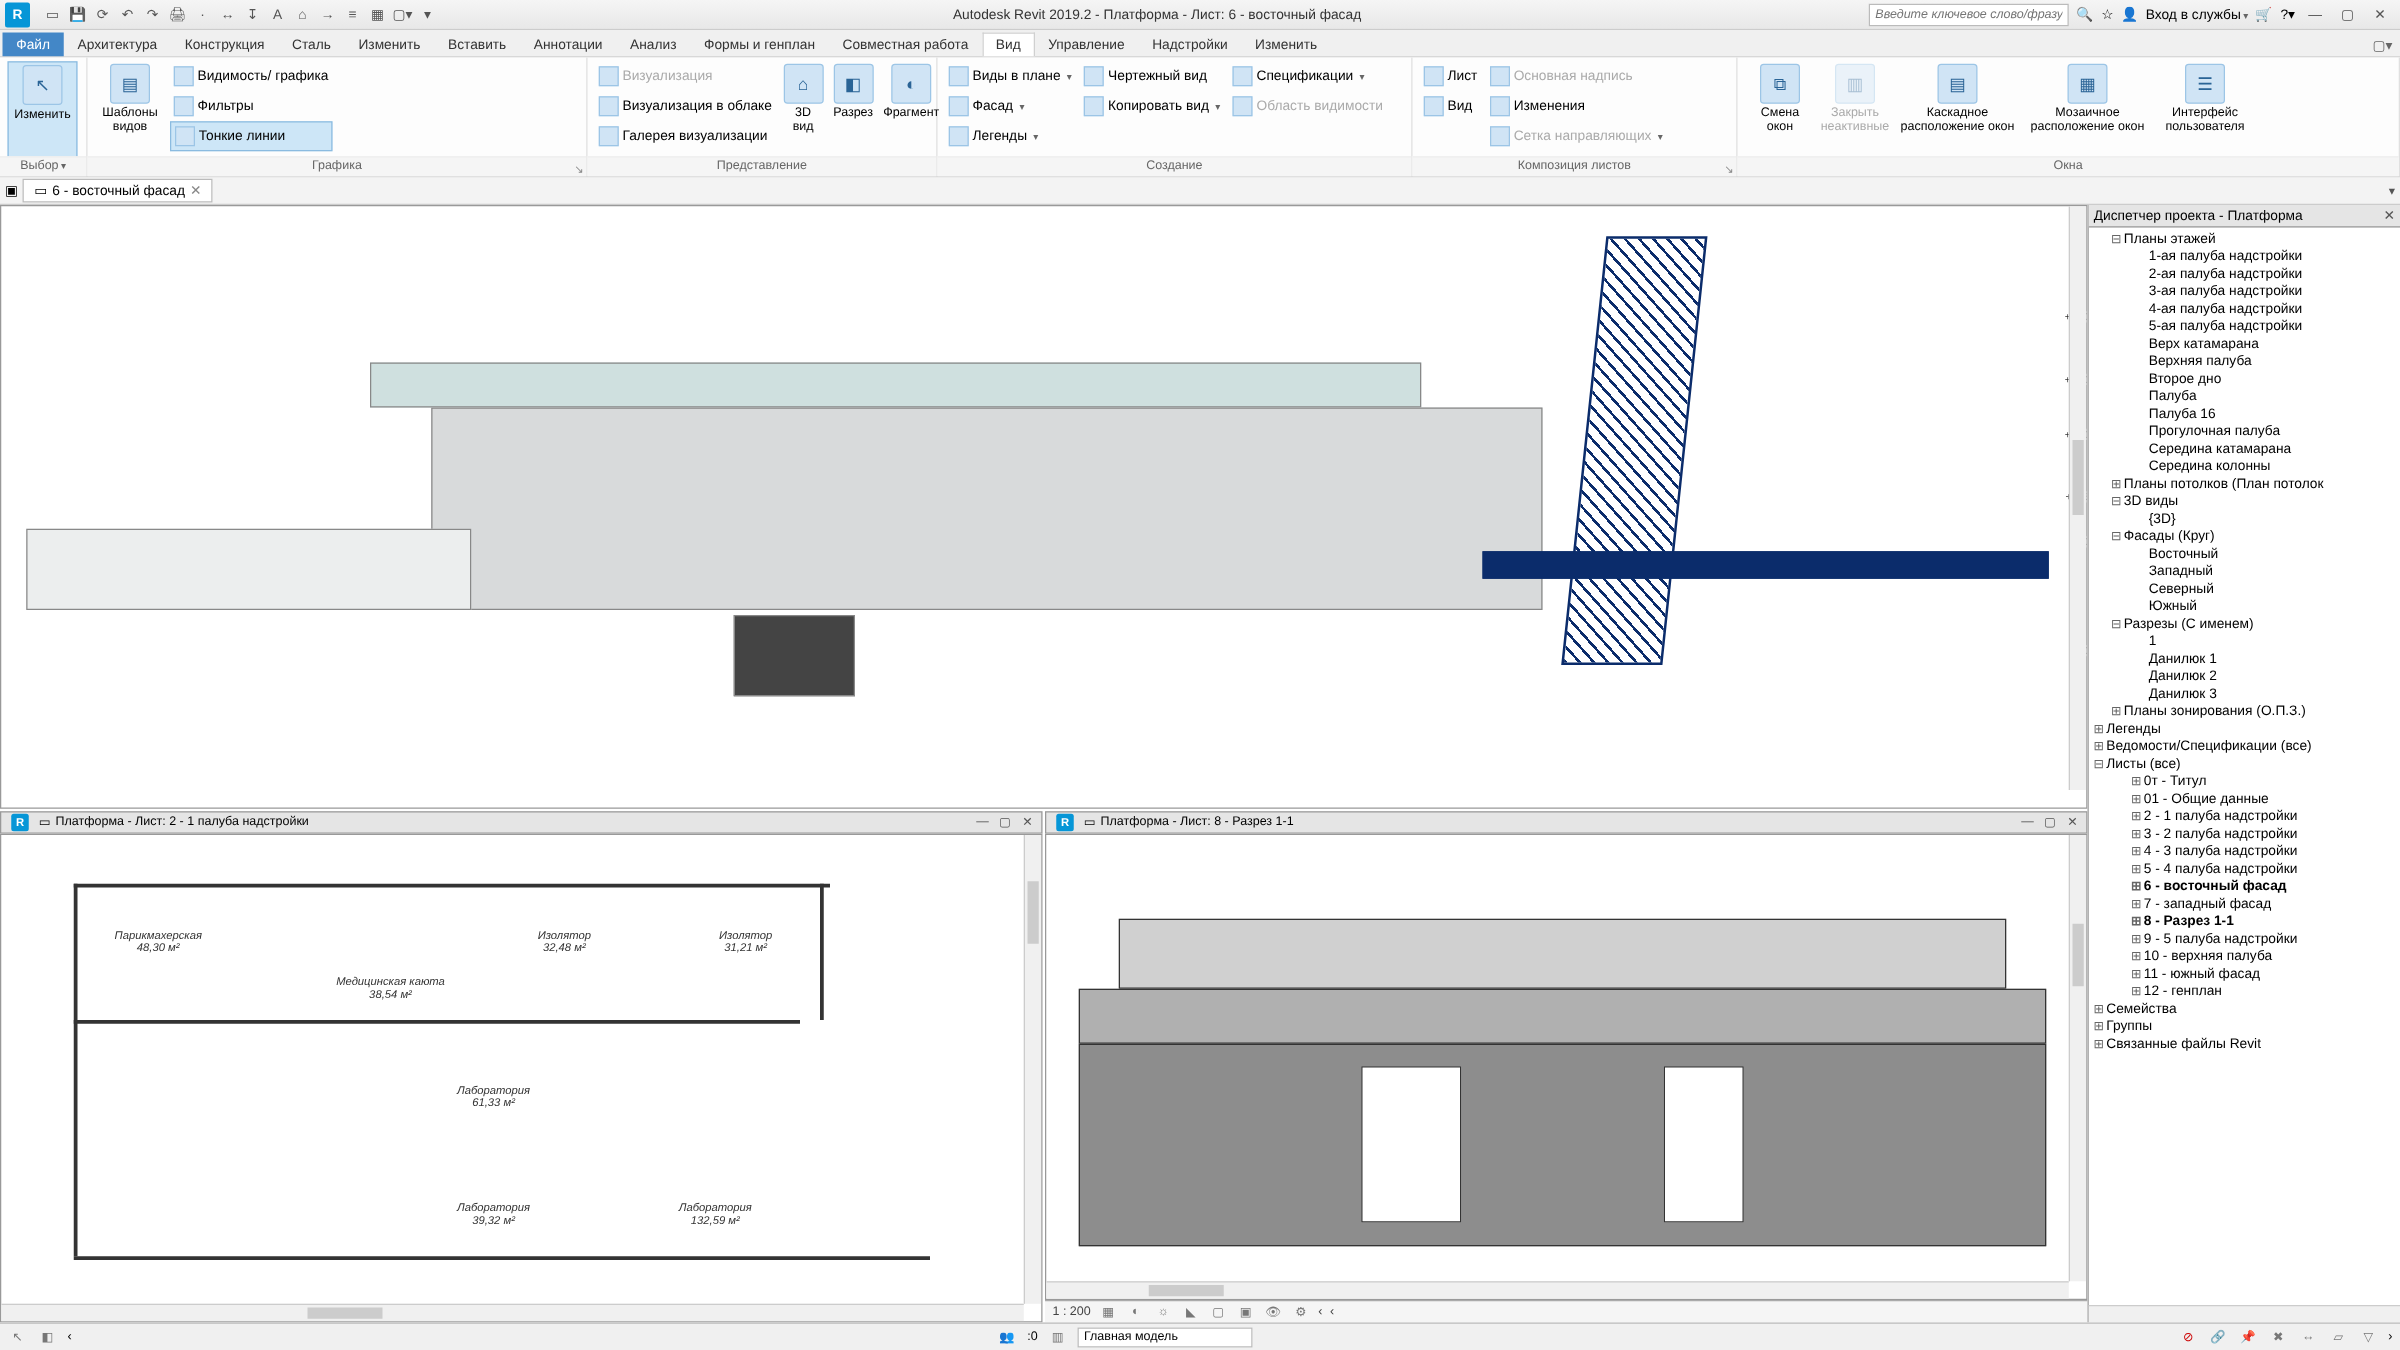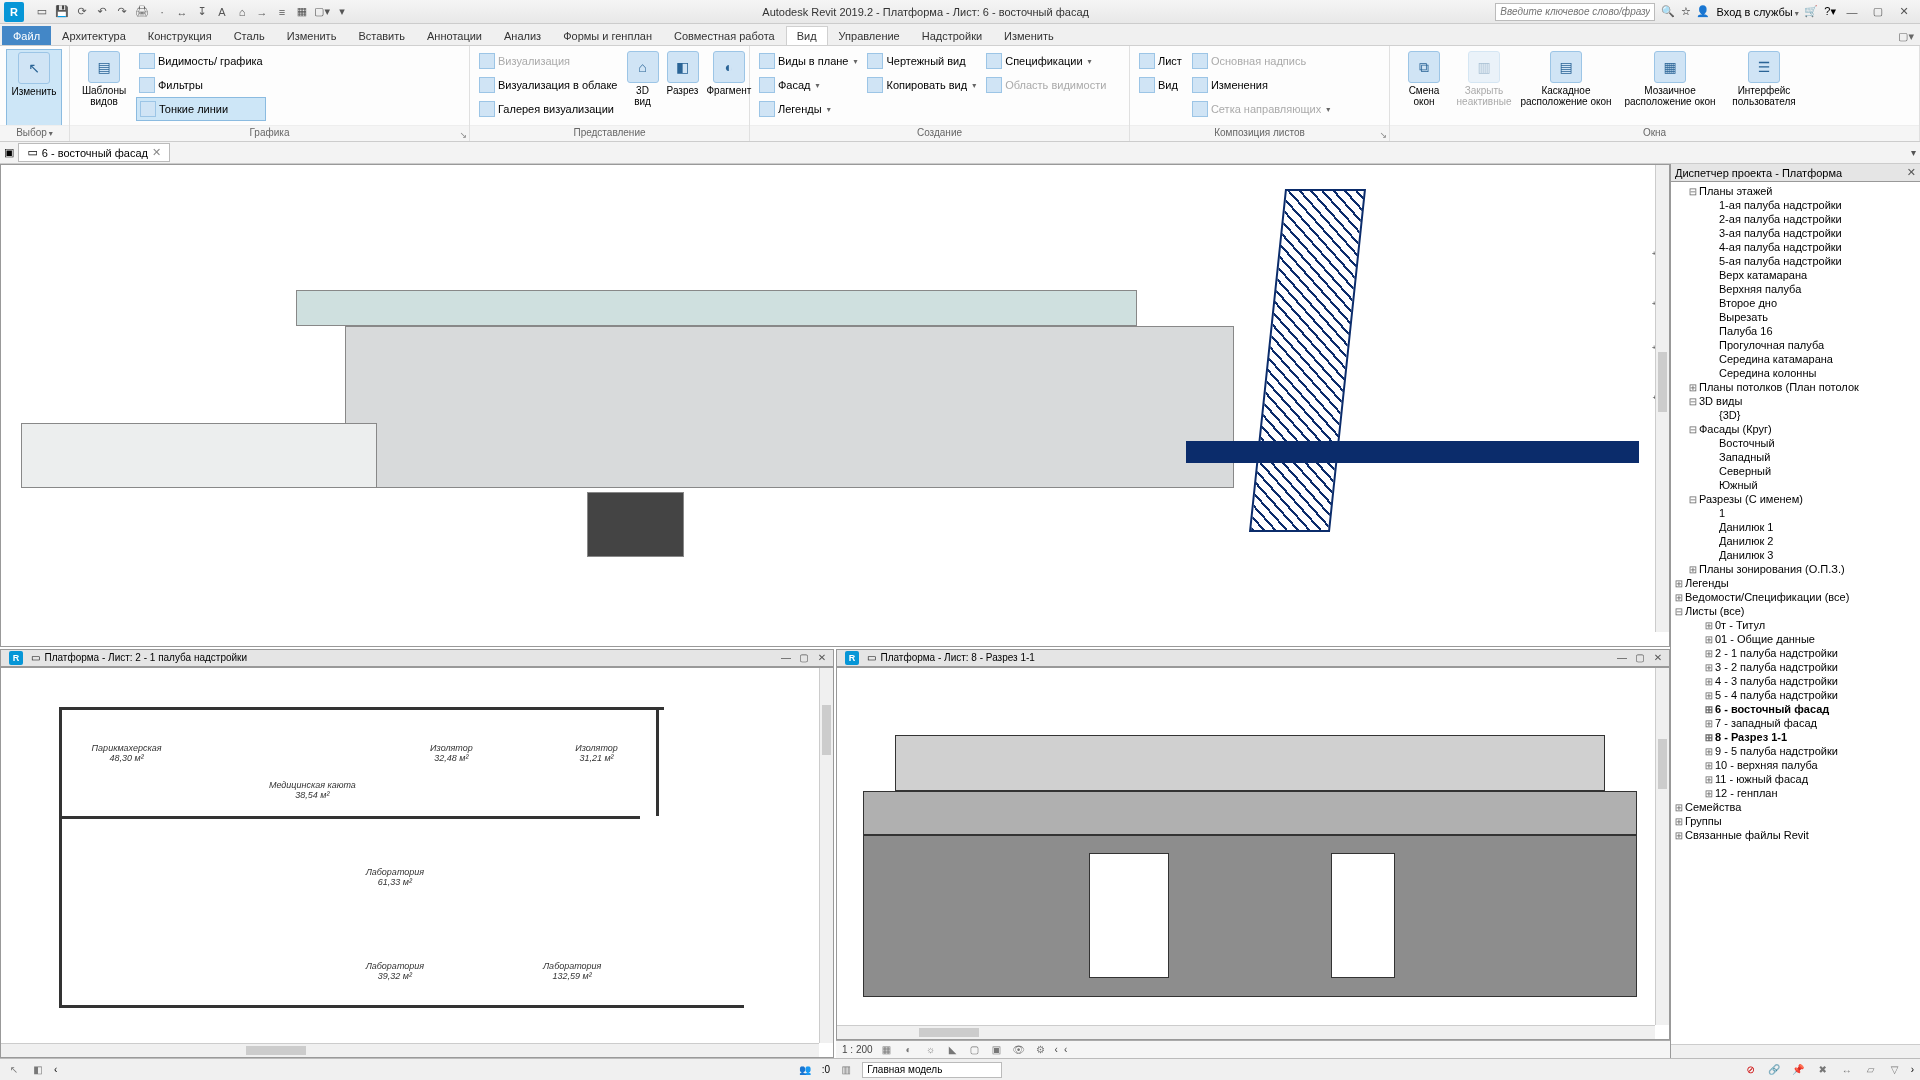--- a/index.html
+++ b/index.html
@@ -478,21 +478,21 @@
     <div class="tree-row tree-indent-3">
         <span>Верх катамарана</span>
       </div>
     <div class="tree-row tree-indent-3">
         <span>Верхняя палуба</span>
       </div>
     <div class="tree-row tree-indent-3">
         <span>Второе дно</span>
       </div>
     <div class="tree-row tree-indent-3">
-        <span>Вырезать</span>
+        <span>Палуба</span>
       </div>
     <div class="tree-row tree-indent-3">
         <span>Палуба 16</span>
       </div>
     <div class="tree-row tree-indent-3">
         <span>Прогулочная палуба</span>
       </div>
     <div class="tree-row tree-indent-3">
         <span>Середина катамарана</span>
       </div>

